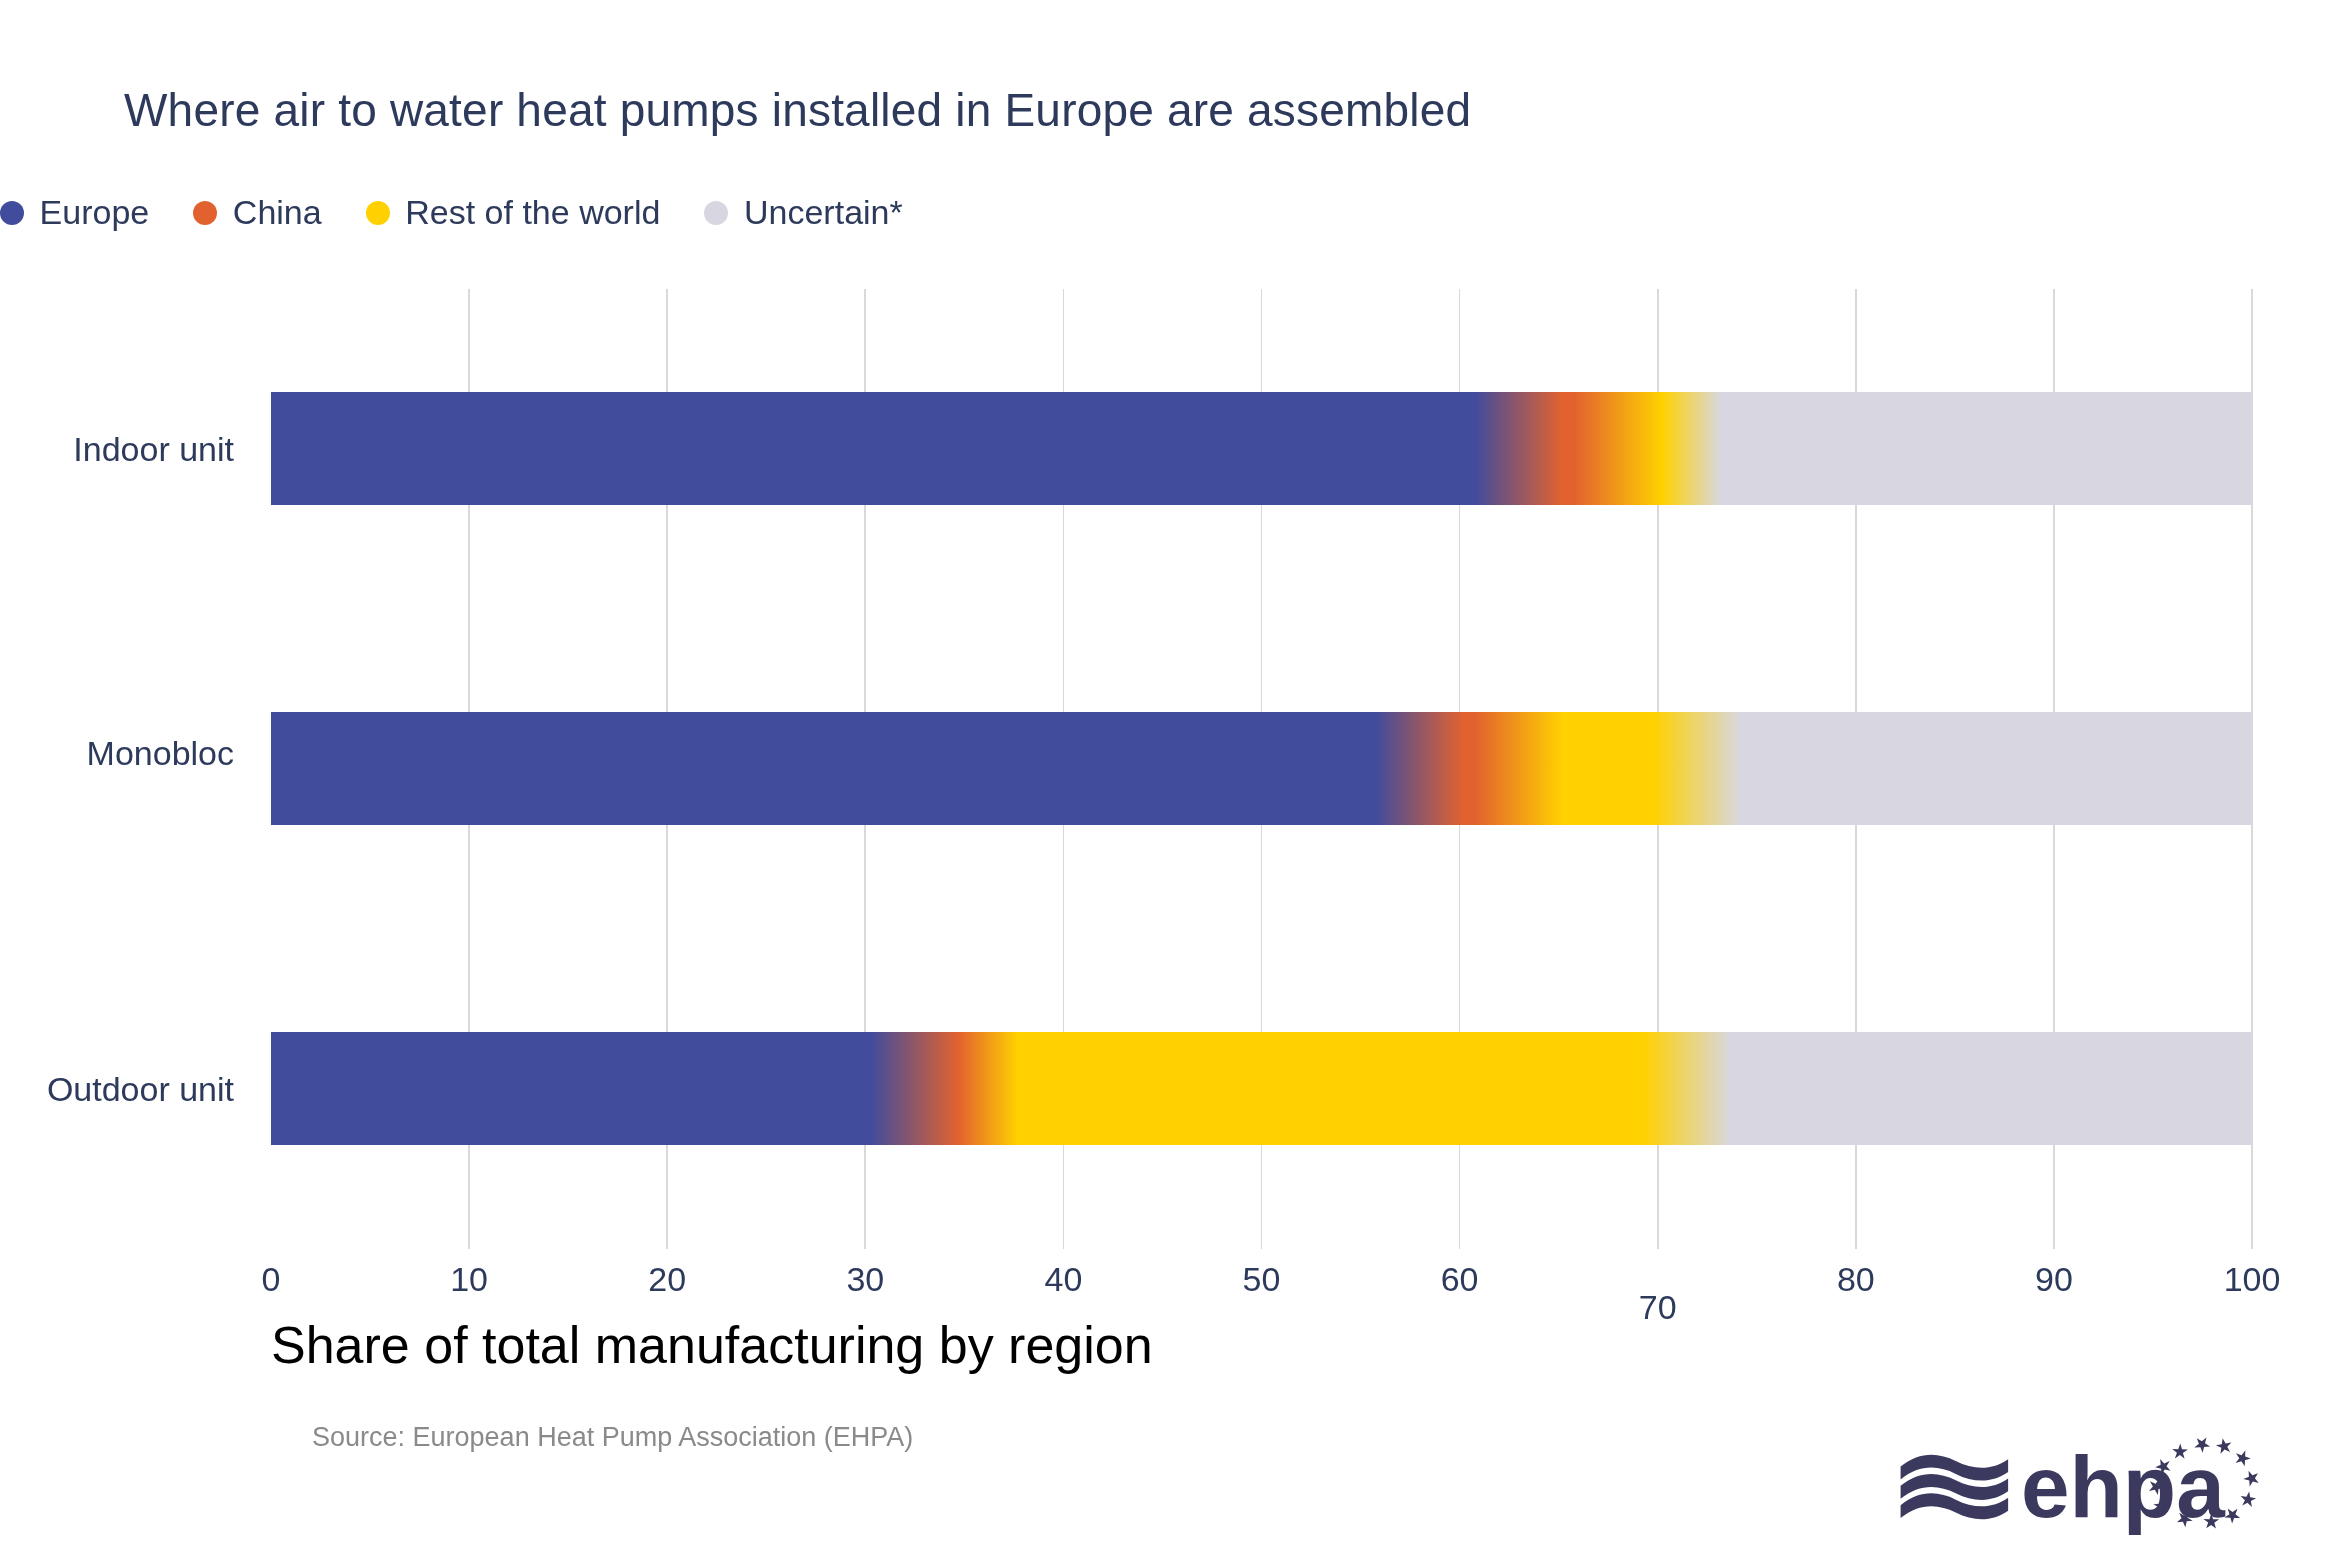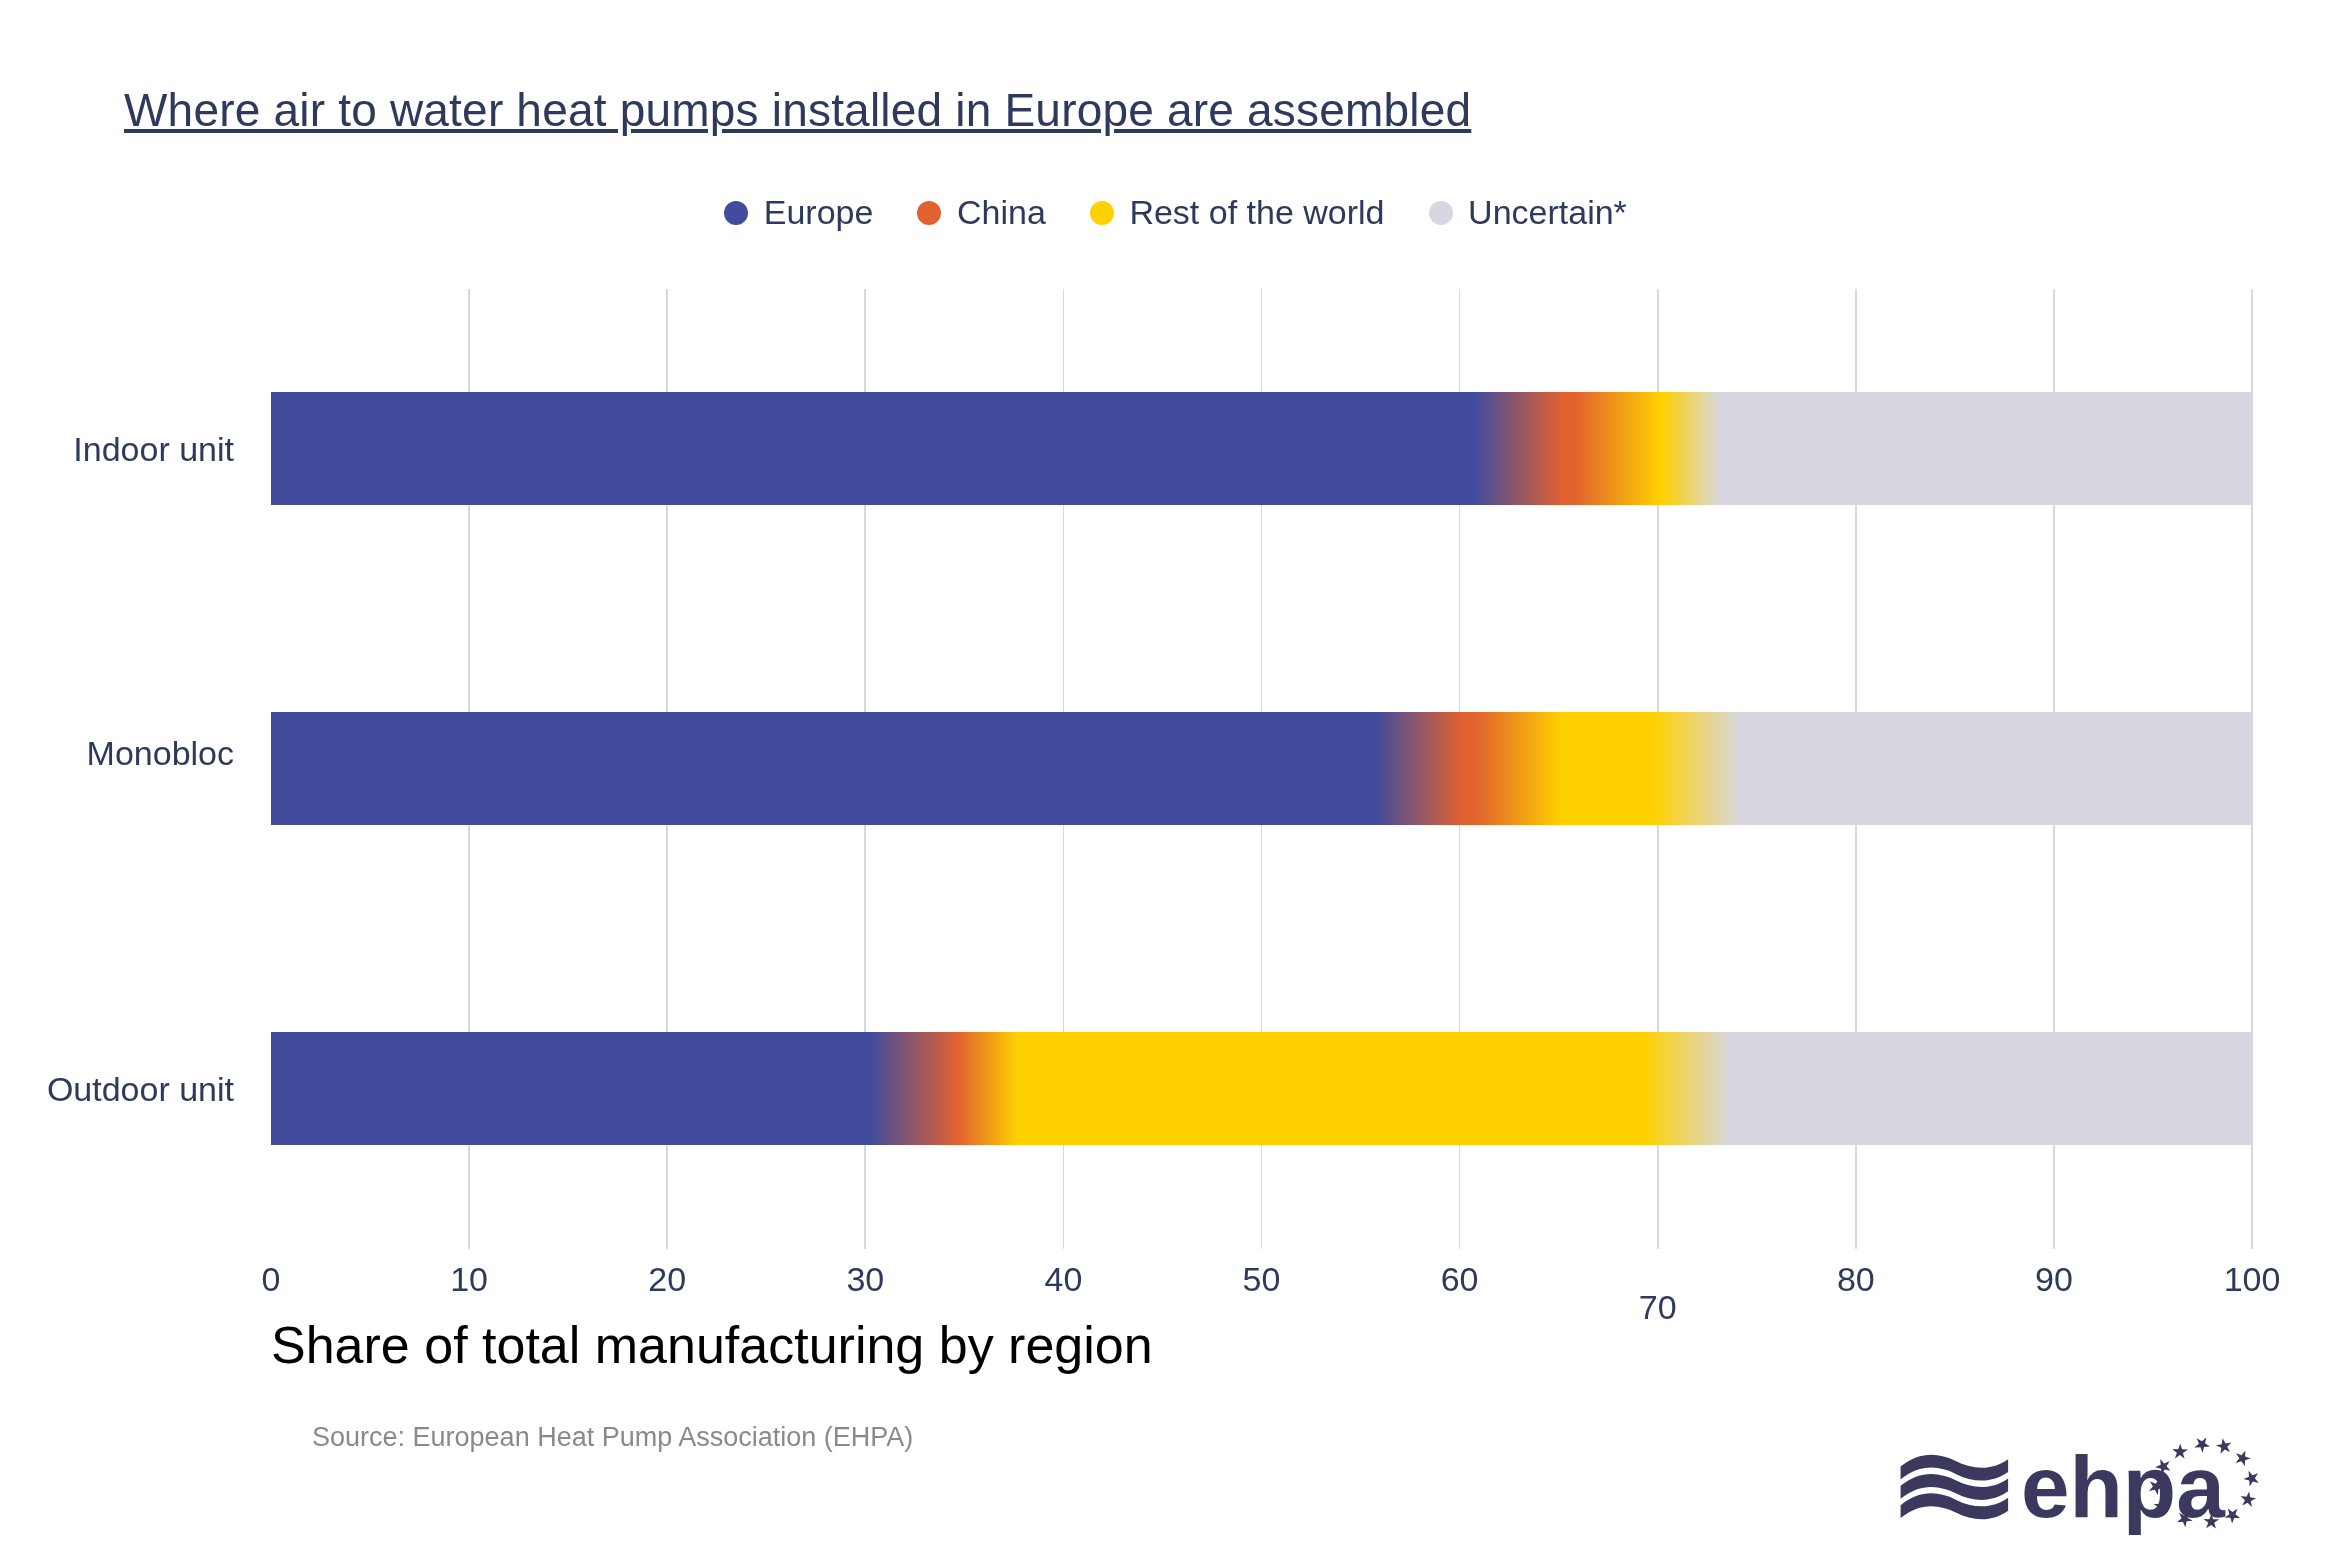--- a/index.html
+++ b/index.html
@@ -12,28 +12,27 @@
     position:relative;
   }
   .chart-title{
     position:absolute;
     left:124px; top:83px;
     font-size:46px;
     font-weight:400;
     color:#2d3a5c;
     letter-spacing:0.2px;
     white-space:nowrap;
-    text-decoration:underline;
   }
   .legend{
     position:absolute;
     left:0; top:193px;
     width:2351px;
     display:flex;
-    justify-content:center;
+    justify-content:flex-start;
     align-items:center;
     gap:0px;
   }
   .legend-item{
     display:flex;
     align-items:center;
     margin-right:44px;
   }
   .legend-item:last-child{margin-right:0;}
   .legend-dot{

